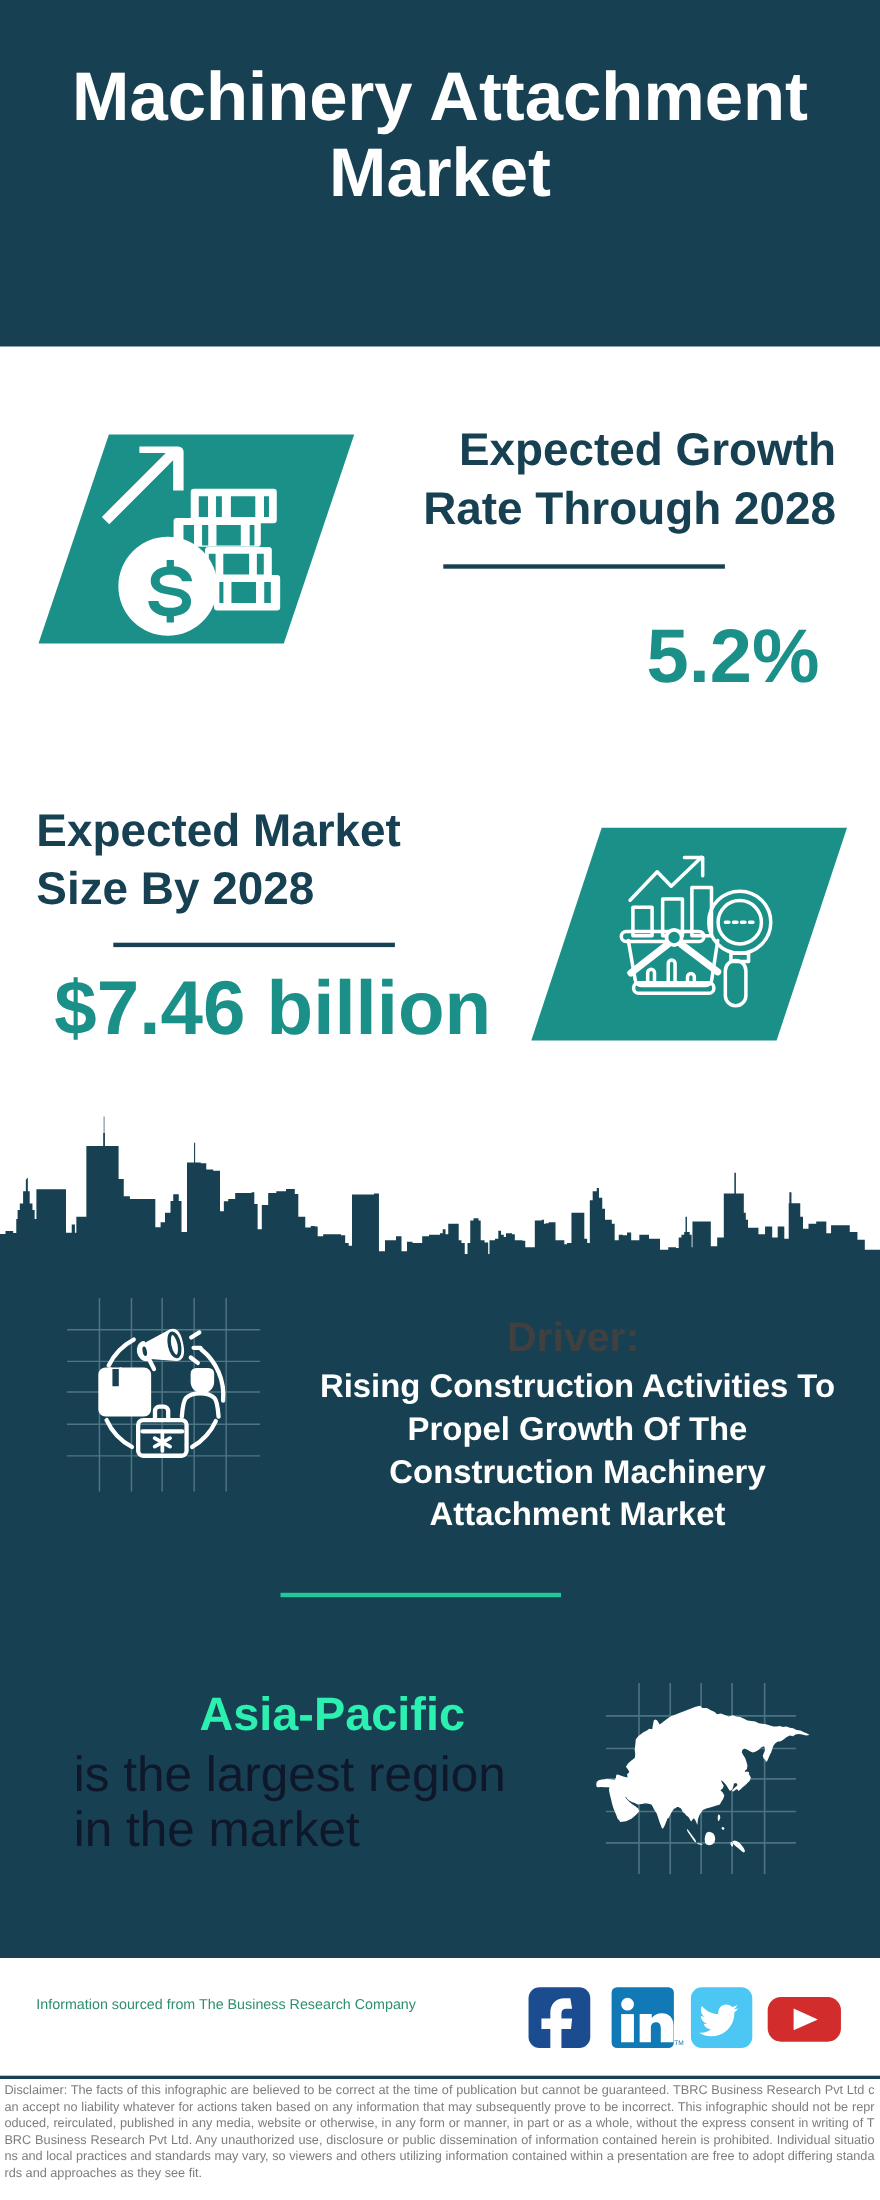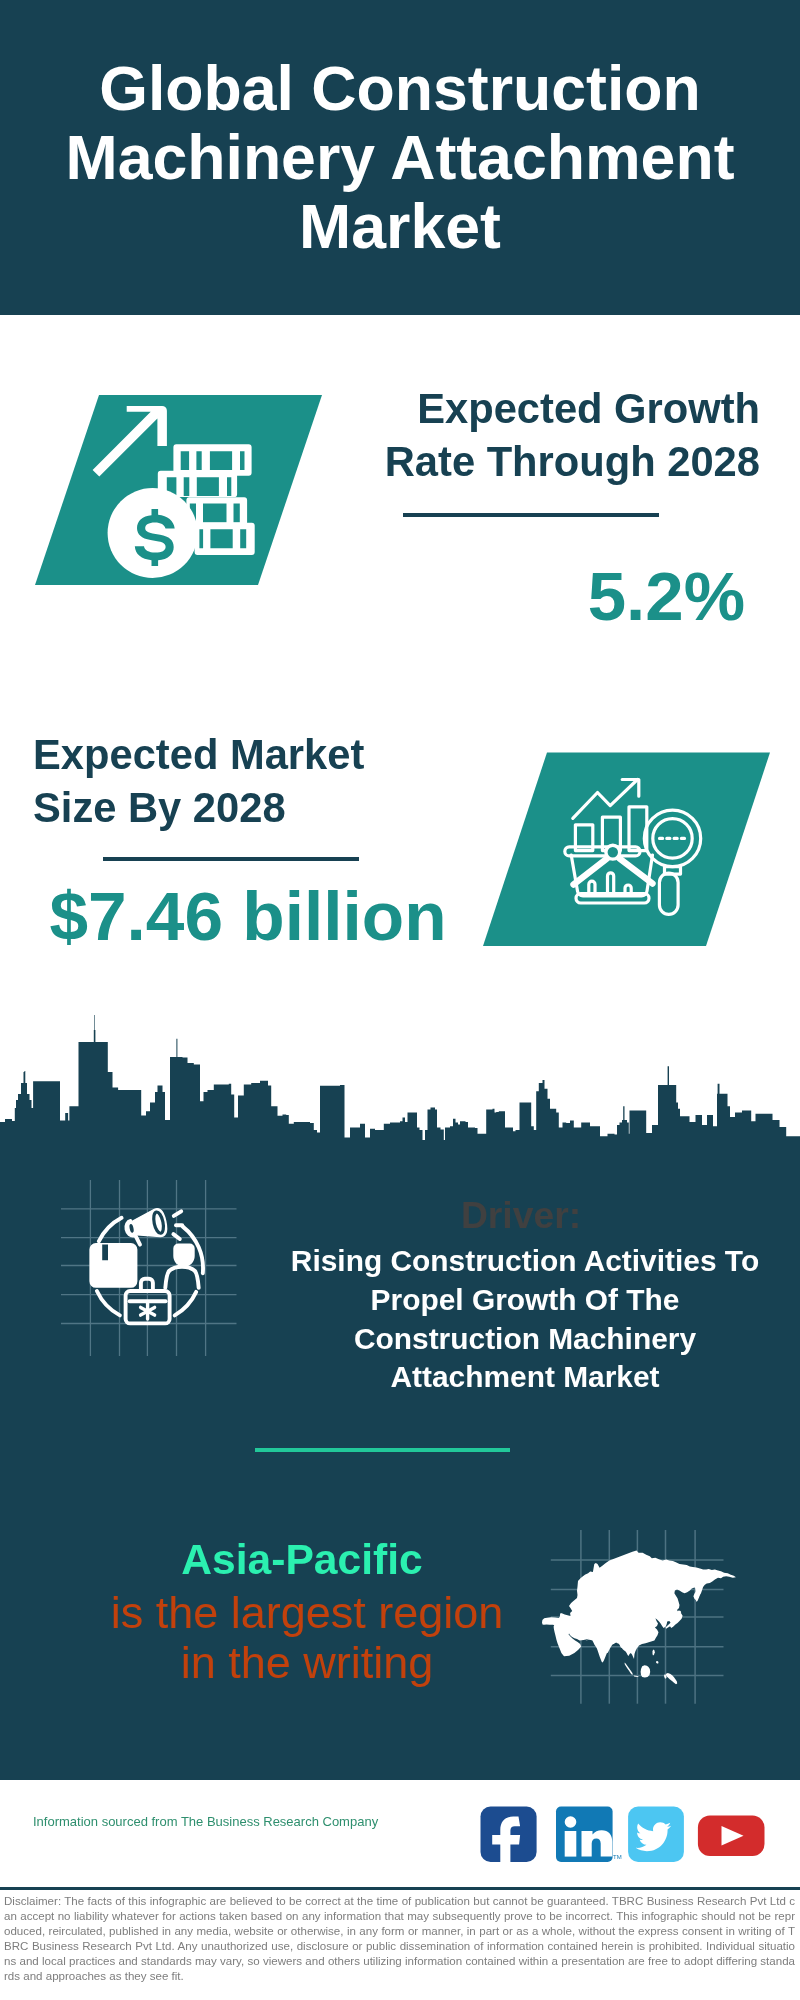--- a/index.html
+++ b/index.html
@@ -33,38 +33,37 @@
   
   .driver-head { position:absolute; left:265px; top:1193px; width:512px; text-align:center;
                  color:#404040; font-size:37.3px; font-weight:bold; line-height:44px; }
   .driver-body { position:absolute; left:255px; top:1242px; width:540px; text-align:center;
                  color:#ffffff; font-size:29.9px; font-weight:bold; line-height:38.8px; }
   .mid-rule { position:absolute; left:255px; top:1448px; width:255px; height:4px; background:#22C89A; }
 
   
   .region-head { position:absolute; left:62px; top:1538px; width:480px; text-align:center;
                  color:#2BF0B0; font-size:42.6px; font-weight:bold; line-height:42px; }
-  .region-body { position:absolute; left:67px; top:1588px; width:480px; text-align:center;
-                 color:#c2410c; font-size:45px; font-weight:normal; line-height:50px; }
+  .region-body { position:absolute; left:67px; top:1588px; width:480px; text-align:left;
+                 color:#0f172a; font-size:45px; font-weight:normal; line-height:50px; }
 
   
   .src { position:absolute; left:33px; top:1812px; color:#2E8F6E; font-size:13px; line-height:19.9px; }
   .divider { position:absolute; left:0; top:1887px; width:800px; height:3px; background:#174152; }
   .disclaimer { position:absolute; left:4px; top:1894px; width:791px; color:#7d7d7d;
                 font-size:11.56px; line-height:15px; text-align:justify;
                 word-break:break-all; }
 </style>
 </head>
 <body>
 
 <div class="page">
 
   <div class="header">
     <div class="header-title">
-      <div>Global Construction</div>
       <div>Machinery Attachment</div>
       <div>Market</div>
     </div>
   </div>
 
   <svg class="para1" style="position:absolute;left:30px;top:390px;width:300px;height:200px" viewBox="0 0 300 200">
     <polygon points="69,5 292,5 228,195 5,195" fill="#1B9089"></polygon>
     <g fill="#ffffff">
 
       <path d="M96.7 15.9 h35.4 a4.8 4.8 0 0 1 4.8 4.8 v35.2 h-9.5 v-27.4
@@ -251,21 +250,21 @@
       <path d="M130.6 154.0 L132.8 153.1 L135.0 153.8 L137.2 155.2 L139.0 157.2 L140.6 159.4 L141.9 161.5 L142.2 163.5 L141.0 164.2 L139.0 162.8 L137.0 161.0 L135.0 159.4 L133.1 157.8 L131.5 156.2 Z" fill="#ffffff"></path>
       <path d="M129.1 154.8 L130.4 154.5 L131.2 155.8 L131.5 157.5 L130.8 158.8 L129.8 158.2 L129.2 156.6 Z" fill="#ffffff"></path>
       <path d="M89.8 142.5 L91.0 144.0 L92.8 146.5 L94.6 149.0 L96.2 151.2 L97.4 153.0 L97.8 154.5 L97.0 154.8 L95.6 153.2 L94.0 150.8 L92.2 148.2 L90.6 145.8 L89.6 144.0 Z" fill="#ffffff"></path>
       <path d="M98.6 155.5 L100.6 155.8 L102.6 156.0 L103.8 156.5 L102.8 157.0 L100.8 156.8 L99.2 156.4 Z" fill="#ffffff"></path>
     </g>
   </svg>
 
   <div class="region-head">Asia-Pacific</div>
   <div class="region-body">
     <div>is the largest region</div>
-    <div>in the writing</div>
+    <div>in the market</div>
   </div>
 
   <div class="src">
     <div>Information sourced from The Business Research Company</div>
   </div>
 
   <svg class="social" style="position:absolute;left:475px;top:1800px;width:300px;height:70px" viewBox="0 0 300 70">
     <g>
       <rect x="5.5" y="6.6" width="56.1" height="55.3" rx="10" fill="#1C4C90"></rect>
       <path d="M43.5 16.5 h-5.3 c-7.8 0 -12.9 5.2 -12.9 13.2 v5.2 h-8.1 v9.7 h8.1 v22.3 h10.1

